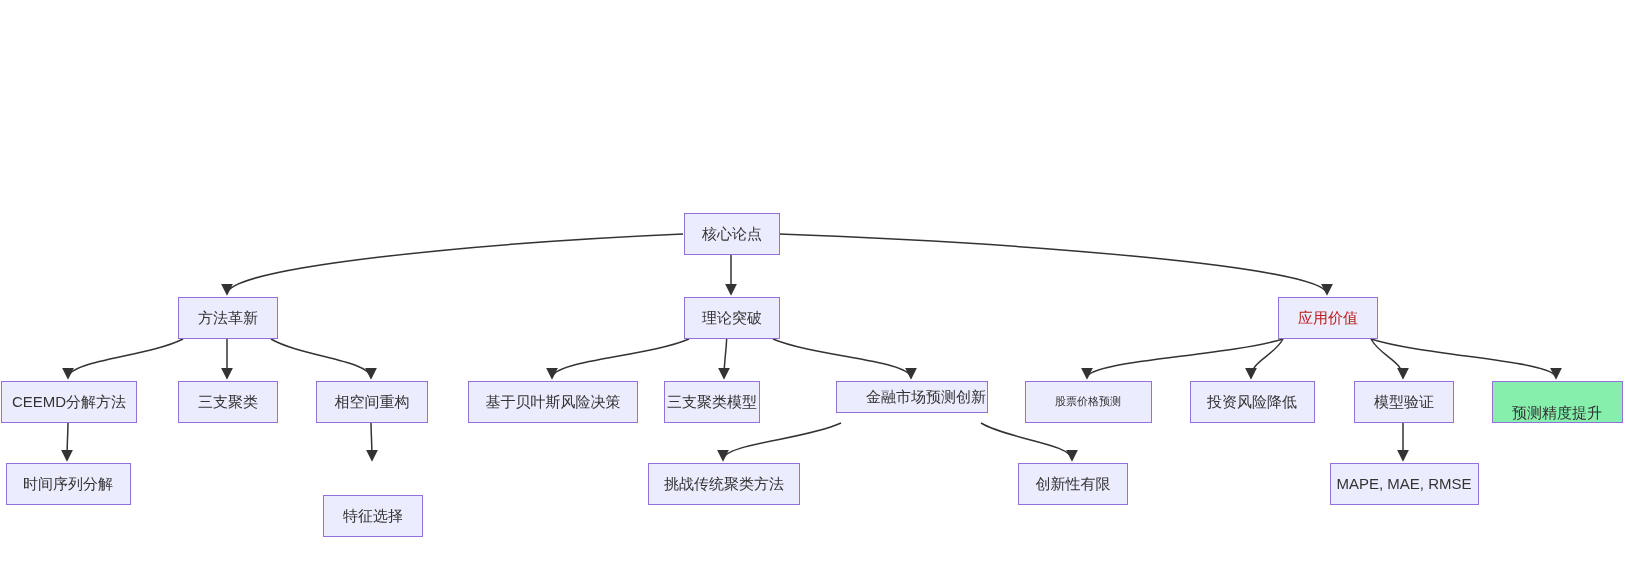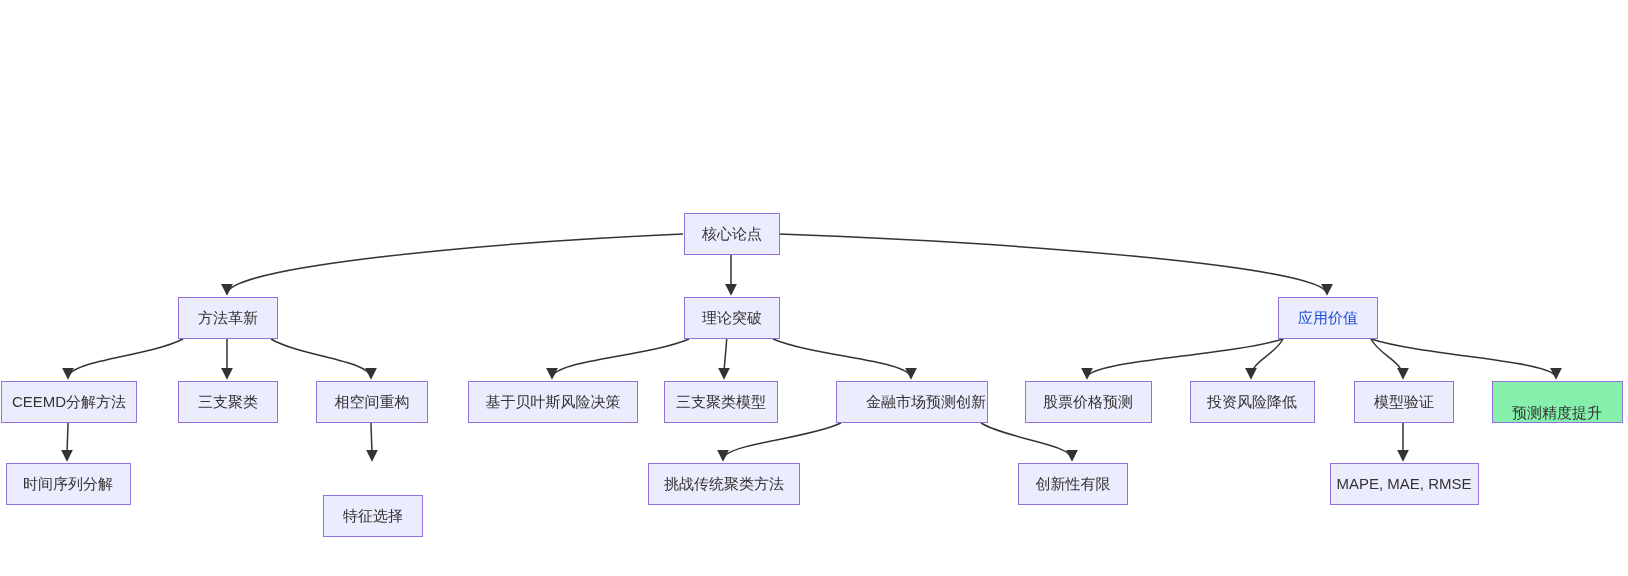--- a/index.html
+++ b/index.html
@@ -59,42 +59,42 @@
   <div id="nodes">
       <div class="node" style="left: 683px; top: 213px; width: 96px; height: 42px; background: rgb(236, 236, 255); border: 1px solid rgb(147, 112, 219); color: rgb(51, 51, 51); font-size: 15px;">
         <span>核心论点</span>
       </div>
       <div class="node" style="left: 177px; top: 297px; width: 100px; height: 42px; background: rgb(236, 236, 255); border: 1px solid rgb(147, 112, 219); color: rgb(51, 51, 51); font-size: 15px;">
         <span>方法革新</span>
       </div>
       <div class="node" style="left: 683px; top: 297px; width: 96px; height: 42px; background: rgb(236, 236, 255); border: 1px solid rgb(147, 112, 219); color: rgb(51, 51, 51); font-size: 15px; text-align: center;">
         <span>理论突破</span>
       </div>
-      <div class="node" style="left: 1277px; top: 297px; width: 100px; height: 42px; background: rgb(236, 236, 255); border: 1px solid rgb(147, 112, 219); color: #1d4ed8; font-size: 15px; font-family: Liberation Serif, serif;">
+      <div class="node" style="left: 1277px; top: 297px; width: 100px; height: 42px; background: rgb(236, 236, 255); border: 1px solid rgb(147, 112, 219); color: #b91c1c; font-size: 15px; font-family: Liberation Serif, serif;">
         <span>应用价值</span>
       </div>
       <div class="node" style="left: 0px; top: 381px; width: 136px; height: 42px; background: rgb(236, 236, 255); border: 1px solid rgb(147, 112, 219); color: rgb(51, 51, 51); font-size: 15px;">
         <span>CEEMD分解方法</span>
       </div>
       <div class="node" style="left: 315px; top: 381px; width: 112px; height: 42px; background: rgb(236, 236, 255); border: 1px solid rgb(147, 112, 219); color: rgb(51, 51, 51); font-size: 15px;">
         <span>相空间重构</span>
       </div>
       <div class="node" style="left: 177px; top: 381px; width: 100px; height: 42px; background: rgb(236, 236, 255); border: 1px solid rgb(147, 112, 219); color: rgb(51, 51, 51); font-size: 15px;">
         <span>三支聚类</span>
       </div>
       <div class="node" style="left: 467px; top: 381px; width: 170px; height: 42px; background: rgb(236, 236, 255); border: 1px solid rgb(147, 112, 219); color: rgb(51, 51, 51); font-size: 15px;">
         <span>基于贝叶斯风险决策</span>
       </div>
-      <div class="node" style="left: 663px; top: 381px; width: 114px; height: 42px; background: rgb(236, 236, 255); border: 1px solid rgb(147, 112, 219); color: rgb(51, 51, 51); font-size: 15px;">
+      <div class="node" style="left: 663px; top: 381px; width: 96px; height: 42px; background: rgb(236, 236, 255); border: 1px solid rgb(147, 112, 219); color: rgb(51, 51, 51); font-size: 15px;">
         <span>三支聚类模型</span>
       </div>
-      <div class="node" style="left: 835px; top: 381px; width: 152px; height: 42px; background: rgb(236, 236, 255); border: 1px solid rgb(147, 112, 219); color: rgb(51, 51, 51); font-size: 15px; padding-left: 28px;">
+      <div class="node" style="left: 835px; top: 381px; width: 152px; height: 32px; background: rgb(236, 236, 255); border: 1px solid rgb(147, 112, 219); color: rgb(51, 51, 51); font-size: 15px; padding-left: 28px;">
         <span>金融市场预测创新</span>
       </div>
-      <div class="node" style="left: 1023.5px; top: 381px; width: 127px; height: 42px; background: rgb(236, 236, 255); border: 1px solid rgb(147, 112, 219); color: rgb(51, 51, 51); font-size: 15px;">
+      <div class="node" style="left: 1023.5px; top: 381px; width: 127px; height: 42px; background: rgb(236, 236, 255); border: 1px solid rgb(147, 112, 219); color: rgb(51, 51, 51); font-size: 11px;">
         <span>股票价格预测</span>
       </div>
       <div class="node" style="left: 1188.5px; top: 381px; width: 125px; height: 42px; background: rgb(236, 236, 255); border: 1px solid rgb(147, 112, 219); color: rgb(51, 51, 51); font-size: 15px;">
         <span>投资风险降低</span>
       </div>
       <div class="node" style="left: 1353px; top: 381px; width: 100px; height: 42px; background: rgb(236, 236, 255); border: 1px solid rgb(147, 112, 219); color: rgb(51, 51, 51); font-size: 15px;">
         <span>模型验证</span>
       </div>
       <div class="node" style="left: 1490.5px; top: 381px; width: 131px; height: 42px; background: #86efac; border: 1px solid rgb(147, 112, 219); color: rgb(51, 51, 51); font-size: 15px; align-items: flex-end;">
         <span>预测精度提升</span>

